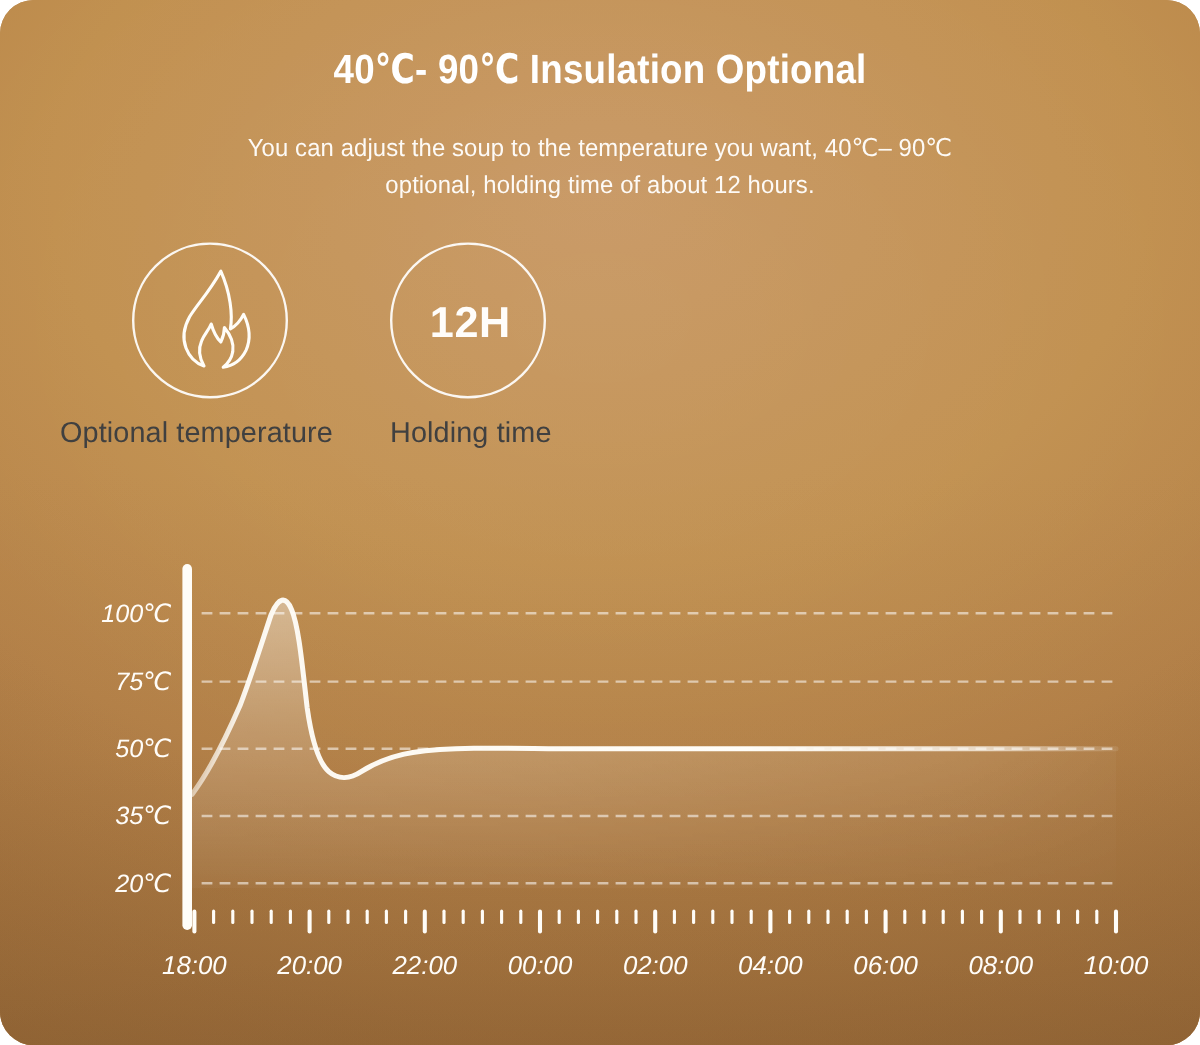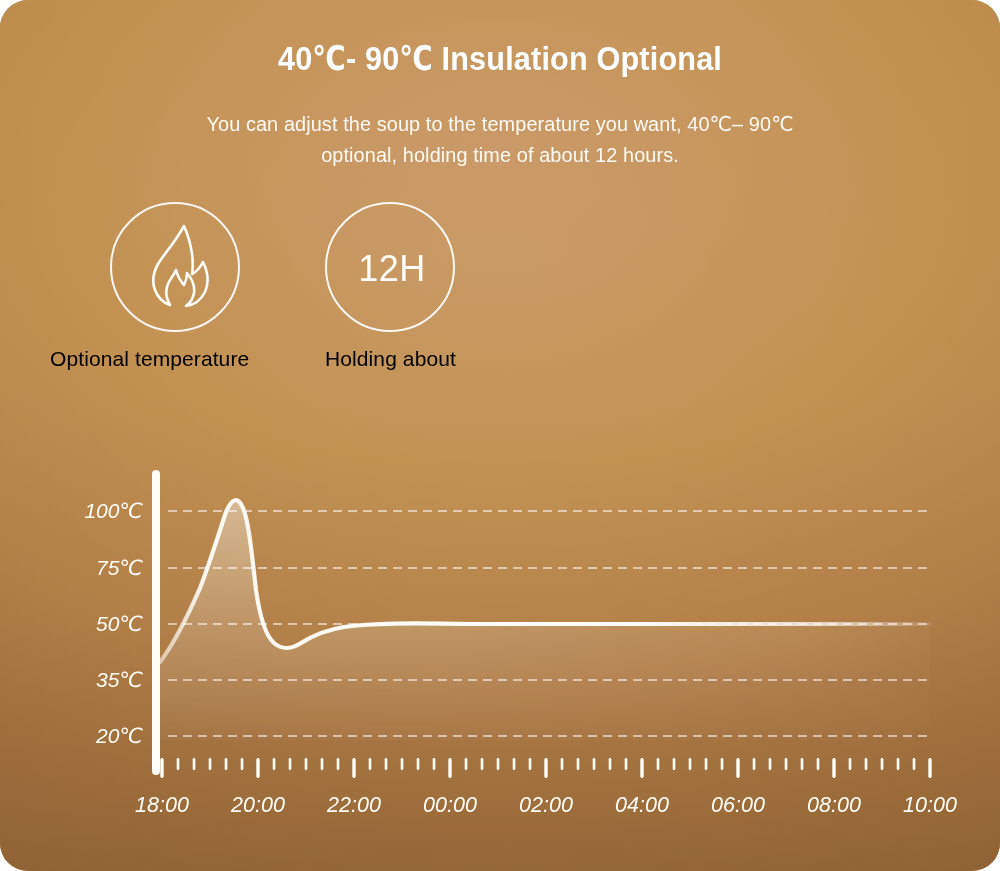--- a/index.html
+++ b/index.html
@@ -109,29 +109,29 @@
     position: absolute;
     left: 0;
     top: 0;
     width: 130px;
     height: 130px;
     display: flex;
     align-items: center;
     justify-content: center;
     color: #fffdfa;
     font-size: 36px;
-    font-weight: 400;
+    font-weight: 700;
     letter-spacing: 0.5px;
     font-family: "Liberation Sans", "DejaVu Sans", sans-serif;
   }
 
   .feature-label {
     position: absolute;
-    color: #000000;
-    font-size: 21px;
+    color: #404040;
+    font-size: 24px;
     font-weight: 400;
     white-space: nowrap;
     letter-spacing: 0.1px;
   }
   #label-temperature { left: 50px; top: 347px; }
   #label-holding     { left: 325px; top: 347px; }
 
   
   #chart {
     position: absolute;
@@ -192,21 +192,21 @@
                  C 88 64, 84 68, 80 70
                  C 82 58, 80 40, 72 22 Z" stroke="#fffdf8" stroke-width="2.6" stroke-linejoin="round" stroke-linecap="round"></path>
       </svg>
     </span>
   </div>
   <div class="feature-label" id="label-temperature">Optional temperature</div>
 
   <div class="circle" id="circle-time">
     <span class="hours-text">12H</span>
   </div>
-  <div class="feature-label" id="label-holding">Holding about</div>
+  <div class="feature-label" id="label-holding">Holding time</div>
 
   <div id="chart">
     <svg viewBox="0 0 1000 400" xmlns="http://www.w3.org/2000/svg">
       <defs>
         <linearGradient id="areaFill" x1="0" y1="0" x2="0" y2="1">
           <stop offset="0%" stop-color="#ffffff" stop-opacity="0.42"></stop>
           <stop offset="45%" stop-color="#ffffff" stop-opacity="0.20"></stop>
           <stop offset="100%" stop-color="#ffffff" stop-opacity="0.03"></stop>
         </linearGradient>
         <linearGradient id="areaFade" x1="0" y1="0" x2="1" y2="0">

